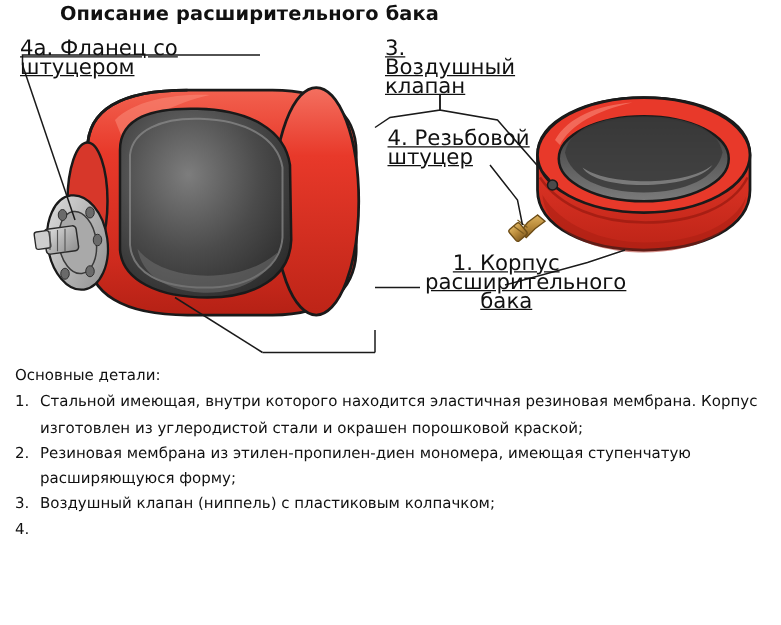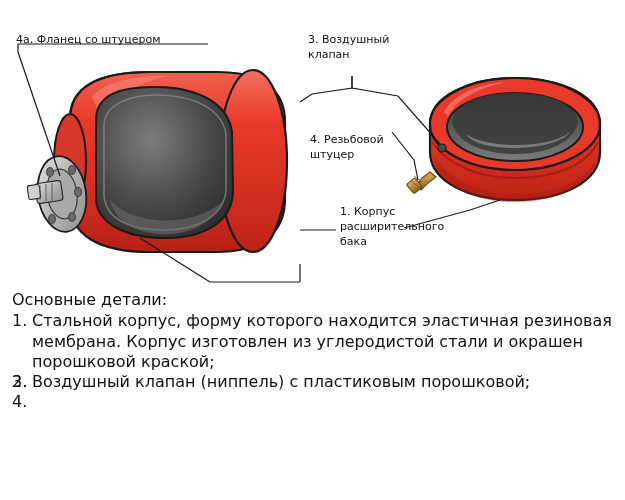--- a/index.html
+++ b/index.html
@@ -34,38 +34,39 @@
     left: 0;
     top: 24px;
     width: 625px;
     height: 266px;
   }
   #diagram svg {
     display: block;
   }
   .label {
     position: absolute;
-    font-size: 11px;
+    font-size: 17px;
     color: #111111;
     line-height: 15px;
     white-space: pre-line;
+    text-decoration: underline;
   }
   .lbl-flange  { left: 16px;  top: 8px;   width: 200px; }
   .lbl-valve   { left: 308px; top: 8px;   width: 120px; text-align: left; }
-  .lbl-screw   { left: 310px; top: 80px;  width: 125px; margin-top: 28px; }
-  .lbl-body    { left: 340px; top: 180px; width: 130px; text-align: left; }
+  .lbl-screw   { left: 310px; top: 80px;  width: 125px; }
+  .lbl-body    { left: 340px; top: 180px; width: 130px; text-align: center; }
   .lbl-membr   { left: 214px; top: 246px; width: 230px; }
 
   
   #textblock {
     position: absolute;
     left: 12px;
     top: 290px;
     width: 606px;
-    font-size: 16px;
+    font-size: 12px;
     line-height: 20.3px;
     color: #111111;
   }
   #textblock .heading {
     margin: 0 0 1px 0;
   }
   #textblock ol {
     margin: 0;
     padding: 0;
     list-style: none;
@@ -79,20 +80,21 @@
     position: absolute;
     left: 0;
     top: 0;
   }
 </style>
 </head>
 <body>
 
 <div id="page">
 
+  <div class="title">Описание расширительного бака</div>
 
   <div id="diagram">
 
     <svg width="625" height="266" viewBox="0 0 625 266">
       <defs>
         <linearGradient id="gradBody" x1="0" y1="0" x2="0" y2="1">
           <stop offset="0%" stop-color="#f2614f"></stop>
           <stop offset="28%" stop-color="#e8392a"></stop>
           <stop offset="75%" stop-color="#cf2b1e"></stop>
           <stop offset="100%" stop-color="#b52115"></stop>
@@ -225,28 +227,29 @@
     <div class="label lbl-body">1. Корпус
 расширительного
 бака</div>
   </div>
 
   <div id="textblock">
     <p class="heading">Основные детали:</p>
     <ol>
       <li>
         <span class="num">1.</span>
-        <span>Стальной корпус, форму которого находится эластичная резиновая мембрана. Корпус изготовлен из углеродистой стали и окрашен порошковой краской;</span>
+        <span>Стальной имеющая, внутри которого находится эластичная резиновая мембрана. Корпус изготовлен из углеродистой стали и окрашен порошковой краской;</span>
       </li>
       <li>
         <span class="num">2.</span>
+        <span>Резиновая мембрана из этилен-пропилен-диен мономера, имеющая ступенчатую расширяющуюся форму;</span>
       </li>
       <li>
         <span class="num">3.</span>
-        <span>Воздушный клапан (ниппель) с пластиковым порошковой;</span>
+        <span>Воздушный клапан (ниппель) с пластиковым колпачком;</span>
       </li>
       <li>
         <span class="num">4.</span>
       </li>
     </ol>
   </div>
 
 </div>
 
 </body></html>

